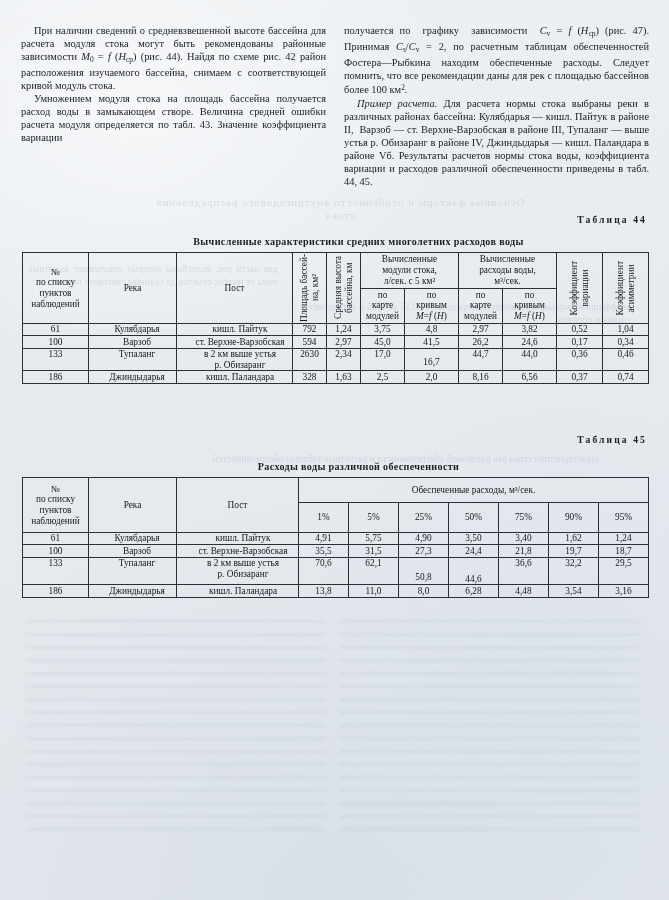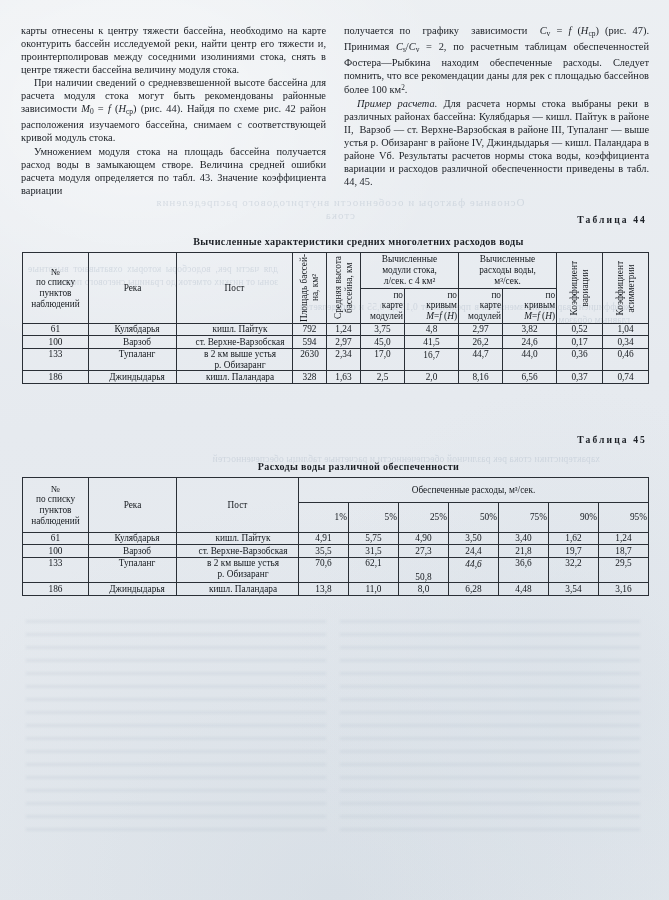--- a/index.html
+++ b/index.html
@@ -102,21 +102,21 @@
     table-layout: fixed;
   }
   table.t td, table.t th {
     border: 0.9px solid #2a2f36;
     padding: 0;
     font-weight: normal;
     vertical-align: middle;
     text-align: center;
     line-height: 10.6px;
   }
-  table.t thead tr:last-child th { border-bottom-width: 1.9px; text-align: right; }
+  table.t thead tr:last-child th { border-bottom-width: 1.9px; }
   table.t thead th { padding: 1px 1px; }
   table.t .outer-top { border-top-width: 1.7px; }
   .hv-wrap { display: flex; justify-content: center; align-items: center; height: 100%; }
   .hv2 { writing-mode: vertical-rl; transform: rotate(180deg); white-space: nowrap; line-height: 10.6px; }
   .lbl-left { text-align: left; padding-left: 9px !important; margin-left: 48px; }
   .lbl-left2 { text-align: left; padding-left: 11px !important; }
   .rowtall td { height: 11.4px; }
 
   .grpcell { line-height: 10.5px; margin-left: 32px; }
 
@@ -141,21 +141,20 @@
   <div class="ghost" style="top:620px; left:340px; width:300px; height:220px;
               background:repeating-linear-gradient(180deg, rgba(154,169,186,.28) 0 3.4px, rgba(255,255,255,0) 3.4px 13px);
               filter:blur(.9px); opacity:.5;"></div>
   <div class="ghost" style="top:610px; left:26px; width:614px; height:12px;"></div>
 
   <div class="content">
 
     <div class="cols">
 
       <div class="col">
-        <p>карты отнесены к центру тяжести бассейна, необходимо на карте оконтурить бассейн исследуемой реки, найти центр его тяжести и, проинтерполировав между соседними изолиниями стока, снять в центре тяжести бассейна величину модуля стока.</p>
         <p class="ind">При наличии сведений о средневзвешенной высоте бассейна для расчета модуля стока могут быть рекомендованы районные зависимости <span class="mathi">M</span><span class="sub">0</span>&nbsp;=&nbsp;<span class="mathi">f</span>&nbsp;(<span class="mathi">H</span><span class="sub">ср</span>) (рис. 44). Найдя по схеме рис. 42 район расположения изучаемого бассейна, снимаем с соответствующей кривой модуль стока.</p>
         <p class="ind">Умножением модуля стока на площадь бассейна получается расход воды в замыкающем створе. Величина средней ошибки расчета модуля определяется по табл. 43. Значение коэффициента вариации</p>
       </div>
 
       <div class="col">
         <p>получается по&nbsp; графику&nbsp; зависимости&nbsp; <span class="mathi">C</span><span class="sub">v</span>&nbsp;=&nbsp;<span class="mathi">f</span>&nbsp;(<span class="mathi">H</span><span class="sub">ср</span>) (рис. 47). Принимая <span class="mathi">C</span><span class="sub">s</span>/<span class="mathi">C</span><span class="sub">v</span>&nbsp;=&nbsp;2, по расчетным таблицам обеспеченностей Фостера—Рыбкина находим обеспеченные расходы. Следует помнить, что все рекомендации даны для рек с площадью бассейнов более 100 км<span class="sup">2</span>.</p>
         <p class="ind"><span class="it">Пример расчета.</span> Для расчета нормы стока выбраны реки в различных районах бассейна: Кулябдарья&nbsp;— кишл. Пайтук в районе II,&nbsp; Варзоб&nbsp;— ст. Верхне-Варзобская в районе III, Тупаланг&nbsp;— выше устья р. Обизаранг в районе IV, Джиндыдарья&nbsp;— кишл. Паландара в районе Vб. Результаты расчетов нормы стока воды, коэффициента вариации и расходов различной обеспеченности приведены в табл. 44, 45.</p>
       </div>
 
     </div>
@@ -199,21 +198,21 @@
             <div class="hv-wrap">
               <div class="hv2">
                 <div>Средняя высота</div>
                 <div>бассейна, км</div>
               </div>
             </div>
           </th>
           <th class="outer-top grpcell" colspan="2">
             <div>Вычисленные</div>
             <div>модули стока,</div>
-            <div>л/сек. с 4 км²</div>
+            <div>л/сек. с 5 км²</div>
           </th>
           <th class="outer-top grpcell" colspan="2">
             <div>Вычисленные</div>
             <div>расходы воды,</div>
             <div>м³/сек.</div>
           </th>
           <th class="outer-top" rowspan="2">
             <div class="hv-wrap">
               <div class="hv2">
                 <div>Коэффициент</div>
@@ -283,21 +282,21 @@
         <tr>
           <td style="vertical-align:top; padding-top:0.5px;">133</td>
           <td class="lbl-left" style="vertical-align:top; padding-top:0.5px;">Тупаланг</td>
           <td class="post-multi" style="vertical-align:top; padding-top:0.5px;">
             <div>в 2 км выше устья</div>
             <div class="post-center">р. Обизаранг</div>
           </td>
           <td style="vertical-align:top; padding-top:0.5px;">2630</td>
           <td style="vertical-align:top; padding-top:0.5px;margin-top:48px;">2,34</td>
           <td style="vertical-align:top; padding-top:0.5px;">17,0</td>
-          <td style="vertical-align:top; padding-top:1px;">16,7</td>
+          <td style="vertical-align:top; padding-top:8px;">16,7</td>
           <td style="vertical-align:top; padding-top:0.5px;">44,7</td>
           <td style="vertical-align:top; padding-top:0.5px;">44,0</td>
           <td style="vertical-align:top; padding-top:0.5px;">0,36</td>
           <td style="vertical-align:top; padding-top:0.5px;">0,46</td>
         </tr>
         <tr class="rowtall">
           <td>186</td>
           <td class="lbl-left">Джиндыдарья</td>
           <td class="lbl-left2">кишл. Паландара</td>
           <td>328</td>
@@ -378,21 +377,21 @@
         <tr>
           <td style="vertical-align:top; padding-top:0.5px;">133</td>
           <td class="lbl-left" style="vertical-align:top; padding-top:0.5px;">Тупаланг</td>
           <td class="post-multi" style="vertical-align:top; padding-top:0.5px;">
             <div>в 2 км выше устья</div>
             <div class="post-center">р. Обизаранг</div>
           </td>
           <td style="vertical-align:top; padding-top:0.5px;">70,6</td>
           <td style="vertical-align:top; padding-top:0.5px;">62,1</td>
           <td style="vertical-align:top; padding-top:14px;">50,8</td>
-          <td style="vertical-align:top; padding-top:1px;font-style:italic;">44,6</td>
+          <td style="vertical-align:top; padding-top:16px;">44,6</td>
           <td style="vertical-align:top; padding-top:0.5px;">36,6</td>
           <td style="vertical-align:top; padding-top:0.5px;">32,2</td>
           <td style="vertical-align:top; padding-top:0.5px;">29,5</td>
         </tr>
         <tr class="rowtall">
           <td>186</td>
           <td class="lbl-left">Джиндыдарья</td>
           <td class="lbl-left2">кишл. Паландара</td>
           <td>13,8</td>
           <td>11,0</td>

